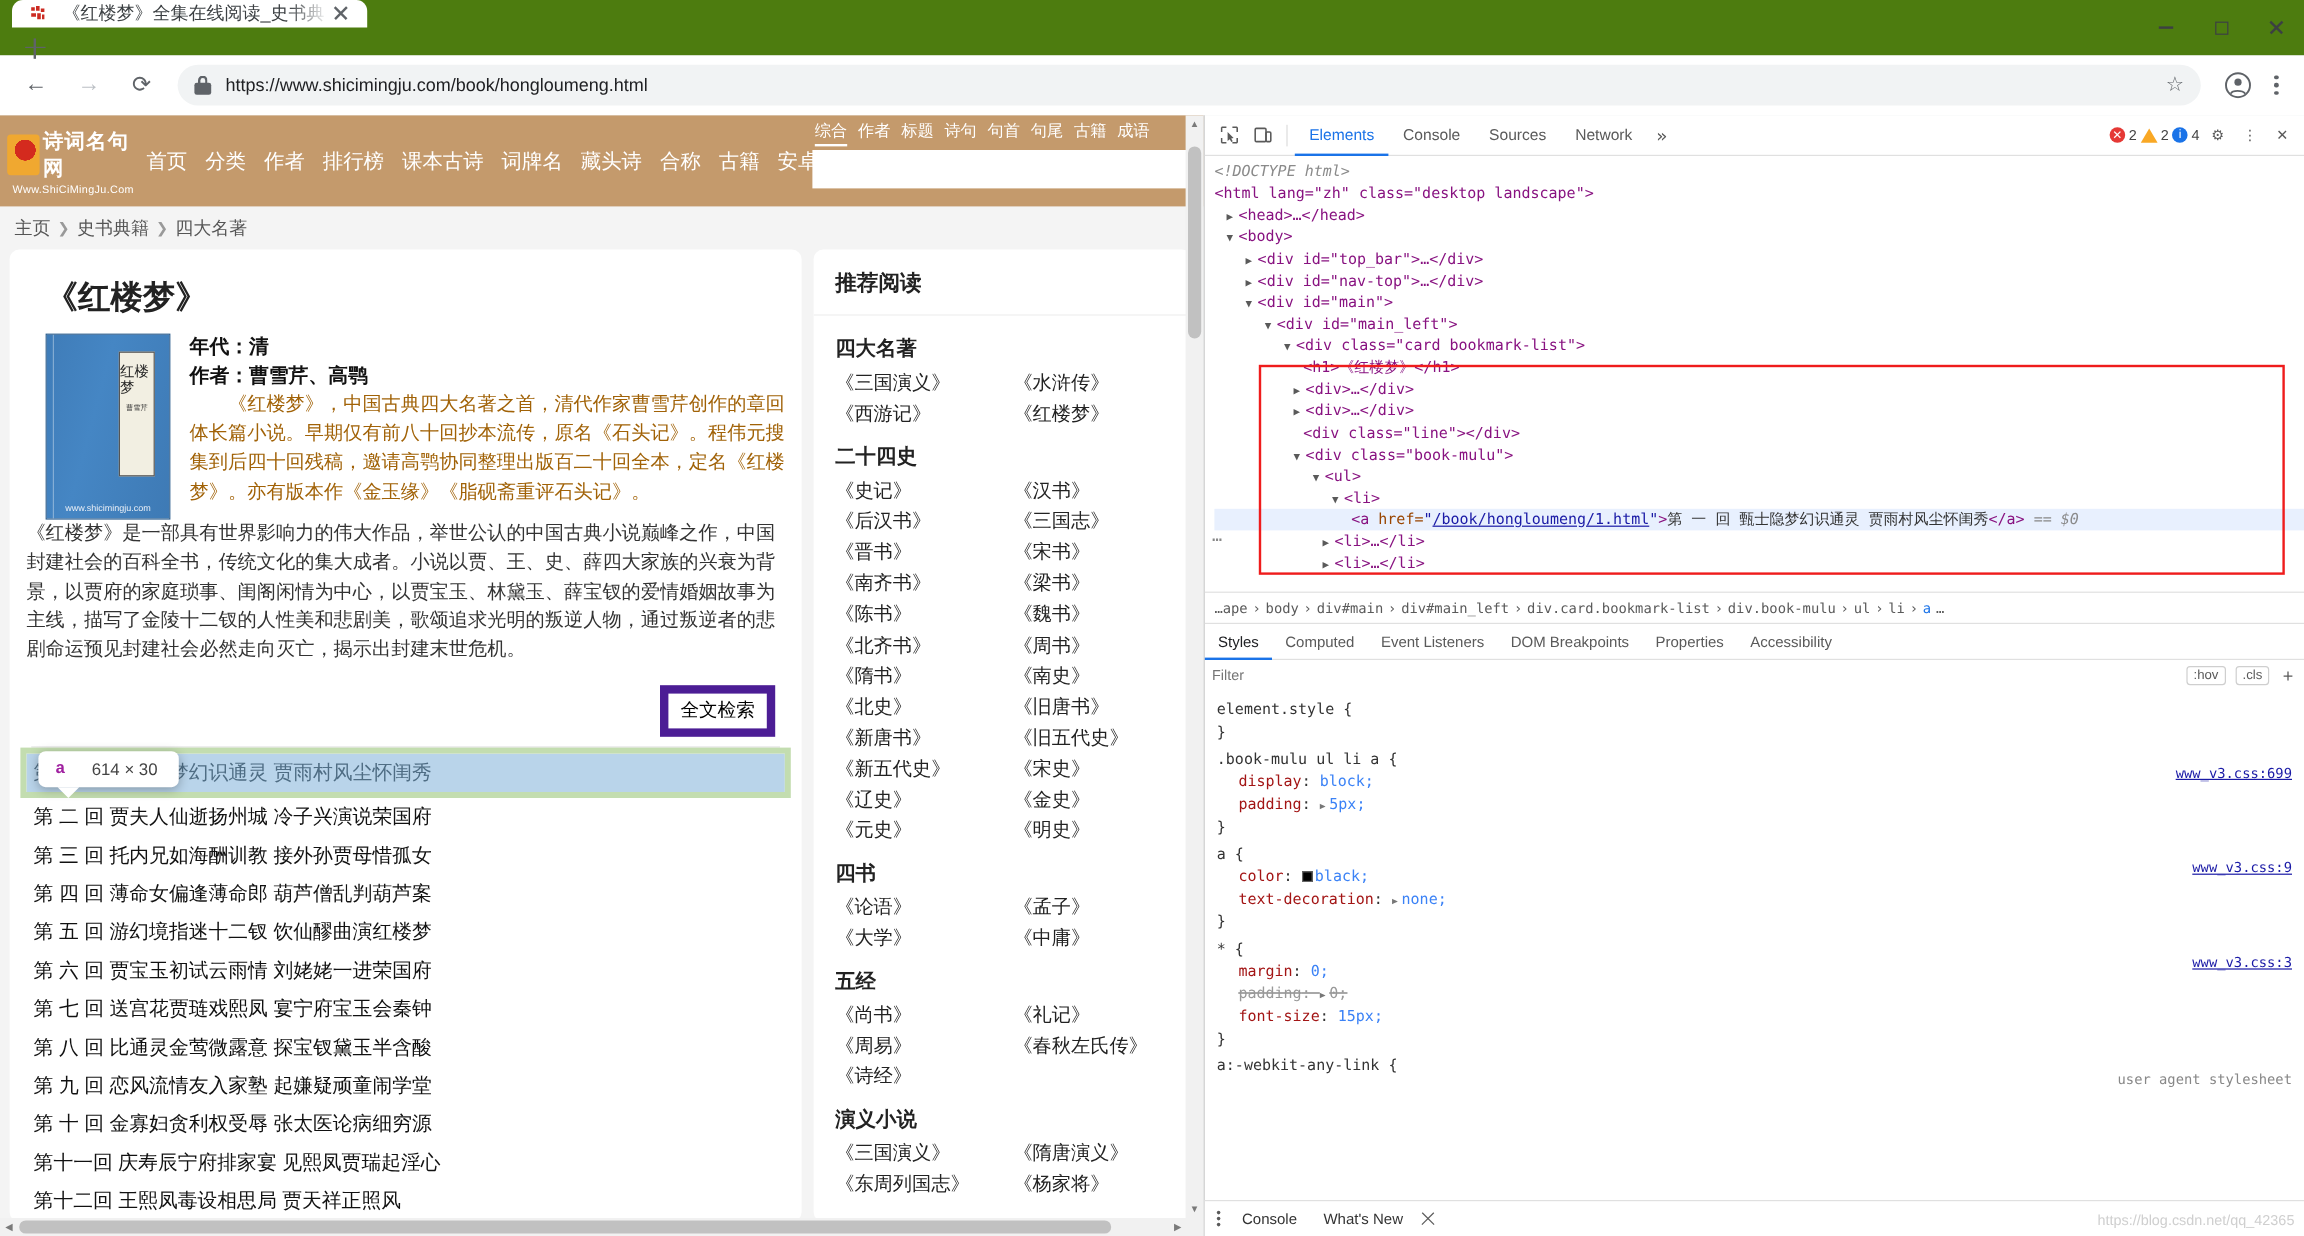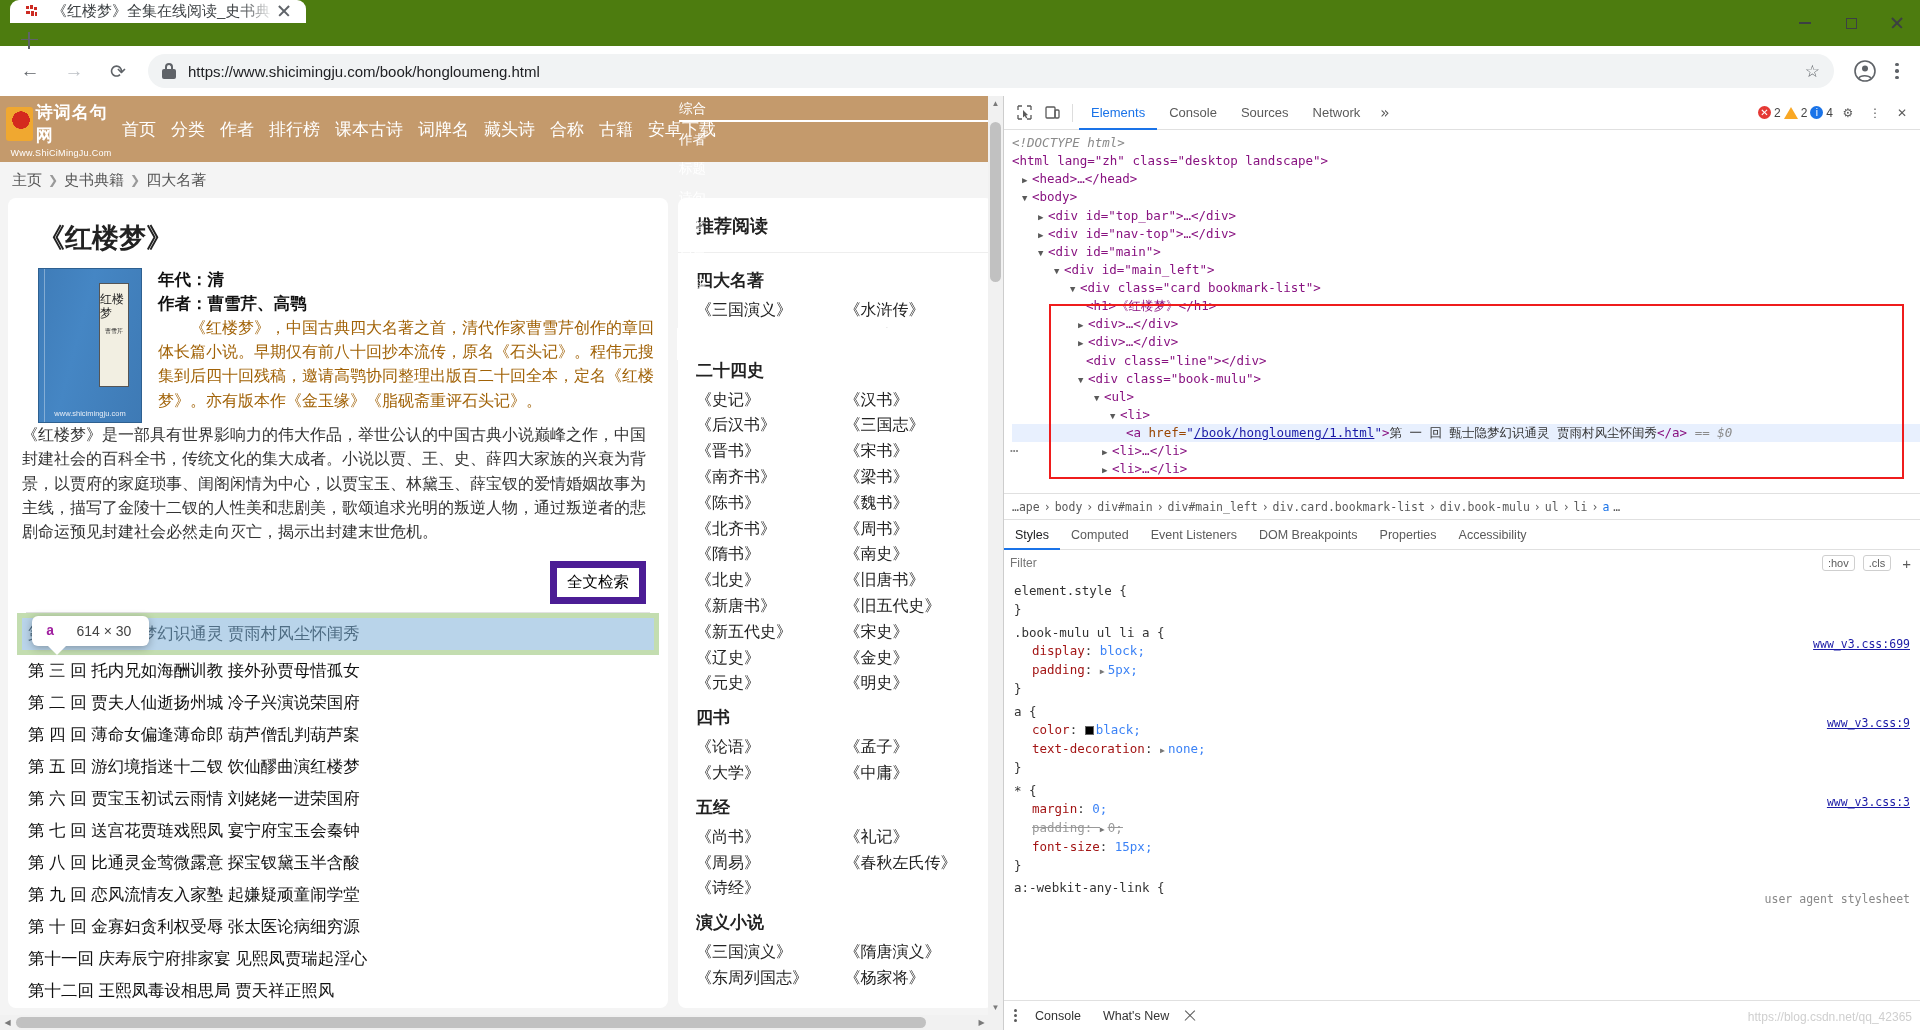--- a/index.html
+++ b/index.html
@@ -55,32 +55,32 @@
   .lock-body{ position:absolute; left:0; bottom:0; width:14px; height:10px; background:#5f6368; border-radius:2px;}
   .lock-shackle{ position:absolute; left:3px; top:0; width:8px; height:8px; border:2px solid #5f6368; border-bottom:none; border-radius:4px 4px 0 0;}
   .url { flex:1; font-size:15px; color:#202124; }
   .star { margin-left:8px; color:#5f6368; font-size:17px; cursor:pointer;}
   .profile-ic { width:34px; height:34px; margin-left:6px; display:flex; align-items:center; justify-content:center; cursor:pointer;}
   .kebab { width:30px; height:34px; display:flex; flex-direction:column; align-items:center; justify-content:center; gap:3px; cursor:pointer;}
   .kebab i{ width:3.5px; height:3.5px; border-radius:50%; background:#5f6368; display:block;}
 
   
   .viewport { position:absolute; left:0; top:96px; width:1003px; height:934px; background:#f4f4f4; overflow:hidden; }
-  .site-header { height:66px; background:#c49a6c; display:flex; align-items:center; position:relative; }
+  .site-header { height:76px; background:#c49a6c; display:flex; align-items:center; position:relative; }
   .logo { display:flex; flex-direction:column; align-items:center; margin-left:6px; width:110px; }
   .logo-row{ display:flex; align-items:center; }
   .logo-mark{ width:30px; height:34px; background:#f0a830; border-radius:3px; position:relative; overflow:hidden; }
   .logo-mark::after{ content:""; position:absolute; left:5px; top:4px; width:20px; height:26px;
       background:radial-gradient(circle at 50% 35%, #d42a1e 0 44%, transparent 45%); }
   .logo-text{ color:#fff; font-size:17px; font-weight:bold; margin-left:3px; letter-spacing:1px; font-family:"Liberation Serif",serif;}
   .logo-sub{ color:#fff; font-size:9px; margin-top:1px; letter-spacing:.3px;}
   .nav { display:flex; align-items:center; margin-left:6px; }
   .nav a { color:#fff; font-size:17px; margin-right:15px; text-decoration:none; white-space:nowrap; }
   .search-box { position:absolute; right:8px; top:4px; width:318px; }
-  .search-tabs{ display:flex; gap:9px; color:#fff; font-size:13.5px; margin-bottom:3px; padding-left:2px;flex-direction:column;}
+  .search-tabs{ display:flex; gap:9px; color:#fff; font-size:13.5px; margin-bottom:3px; padding-left:2px;}
   .search-tabs span{ cursor:pointer; padding-bottom:2px;}
   .search-tabs span.active{ border-bottom:2px solid #fff;}
   .search-input{ width:100%; height:32px; border:none; background:#fff; outline:none; padding:0 8px; font-size:14px;}
 
   .breadcrumb { height:36px; display:flex; align-items:center; padding-left:12px; font-size:15px; color:#555; background:#f4f4f4;}
   .breadcrumb a{ color:#555; text-decoration:none;}
   .breadcrumb .sep{ margin:0 6px; color:#999; font-size:12px;}
 
   .content { display:flex; padding:0 8px; gap:10px; }
   .card { background:#fff; border-radius:8px; }
@@ -334,24 +334,24 @@
         <div class="tooltip">
           <span class="tag">a</span>
           <span class="dim">614 × 30</span>
         </div>
 
         <ul class="mulu">
           <li class="hl">
               <a href="#">第 一 回 甄士隐梦幻识通灵 贾雨村风尘怀闺秀</a>
             </li>
           <li>
+              <a href="#">第 二 回 贾夫人仙逝扬州城 冷子兴演说荣国府</a>
+            </li>
+          <li>
               <a href="#">第 三 回 托内兄如海酬训教 接外孙贾母惜孤女</a>
-            </li>
-          <li>
-              <a href="#">第 二 回 贾夫人仙逝扬州城 冷子兴演说荣国府</a>
             </li>
           <li>
               <a href="#">第 四 回 薄命女偏逢薄命郎 葫芦僧乱判葫芦案</a>
             </li>
           <li>
               <a href="#">第 五 回 游幻境指迷十二钗 饮仙醪曲演红楼梦</a>
             </li>
           <li>
               <a href="#">第 六 回 贾宝玉初试云雨情 刘姥姥一进荣国府</a>
             </li>

